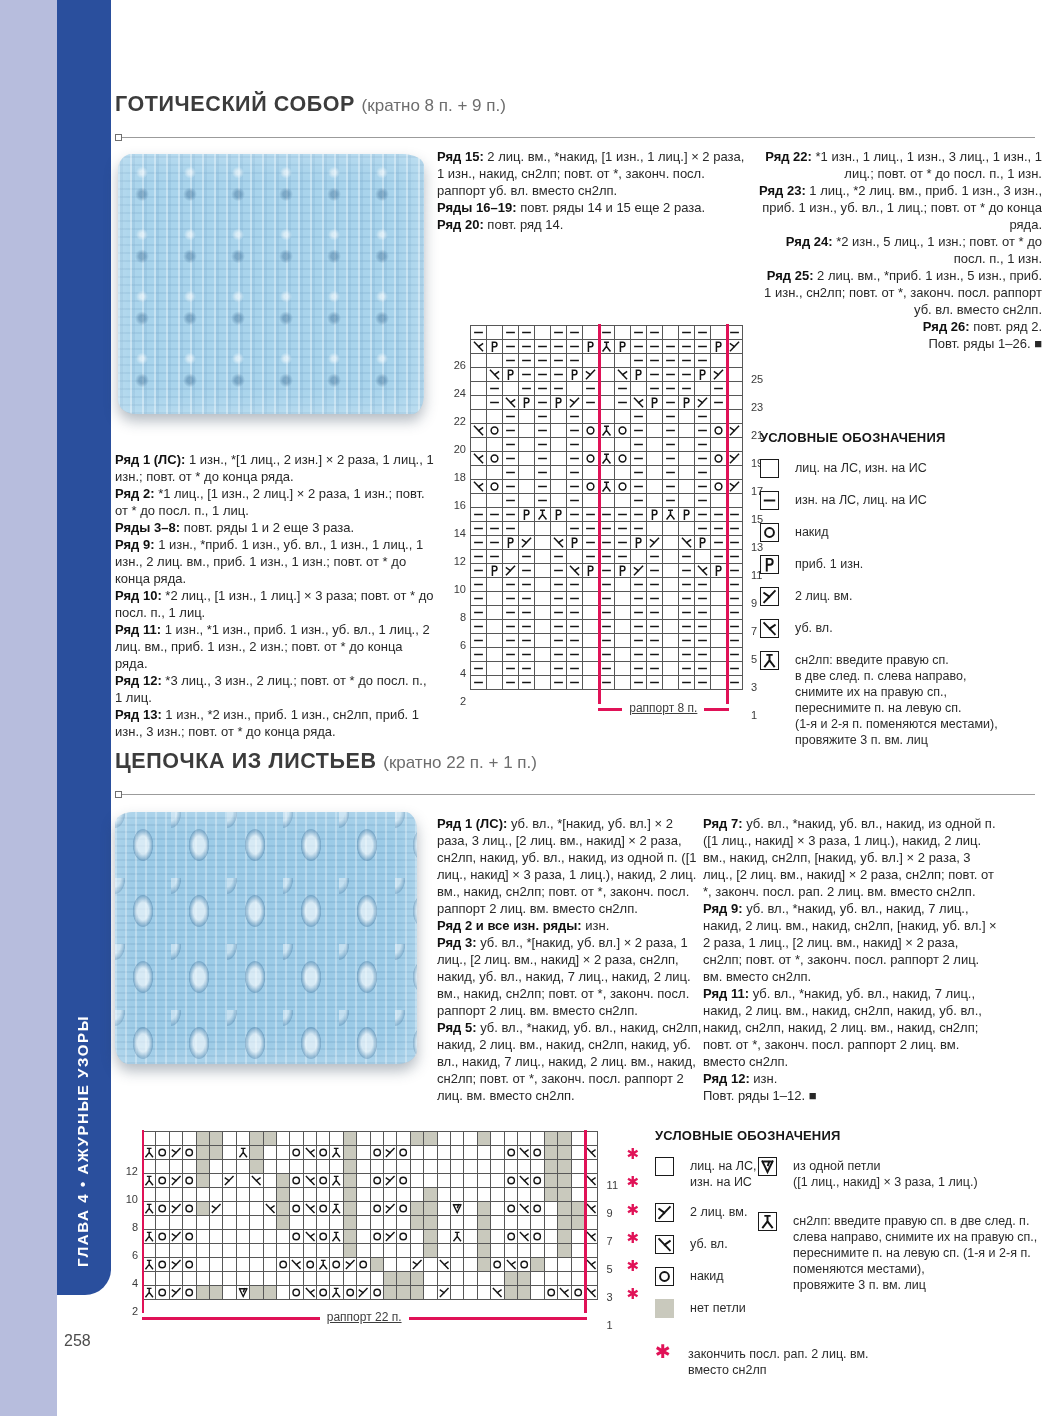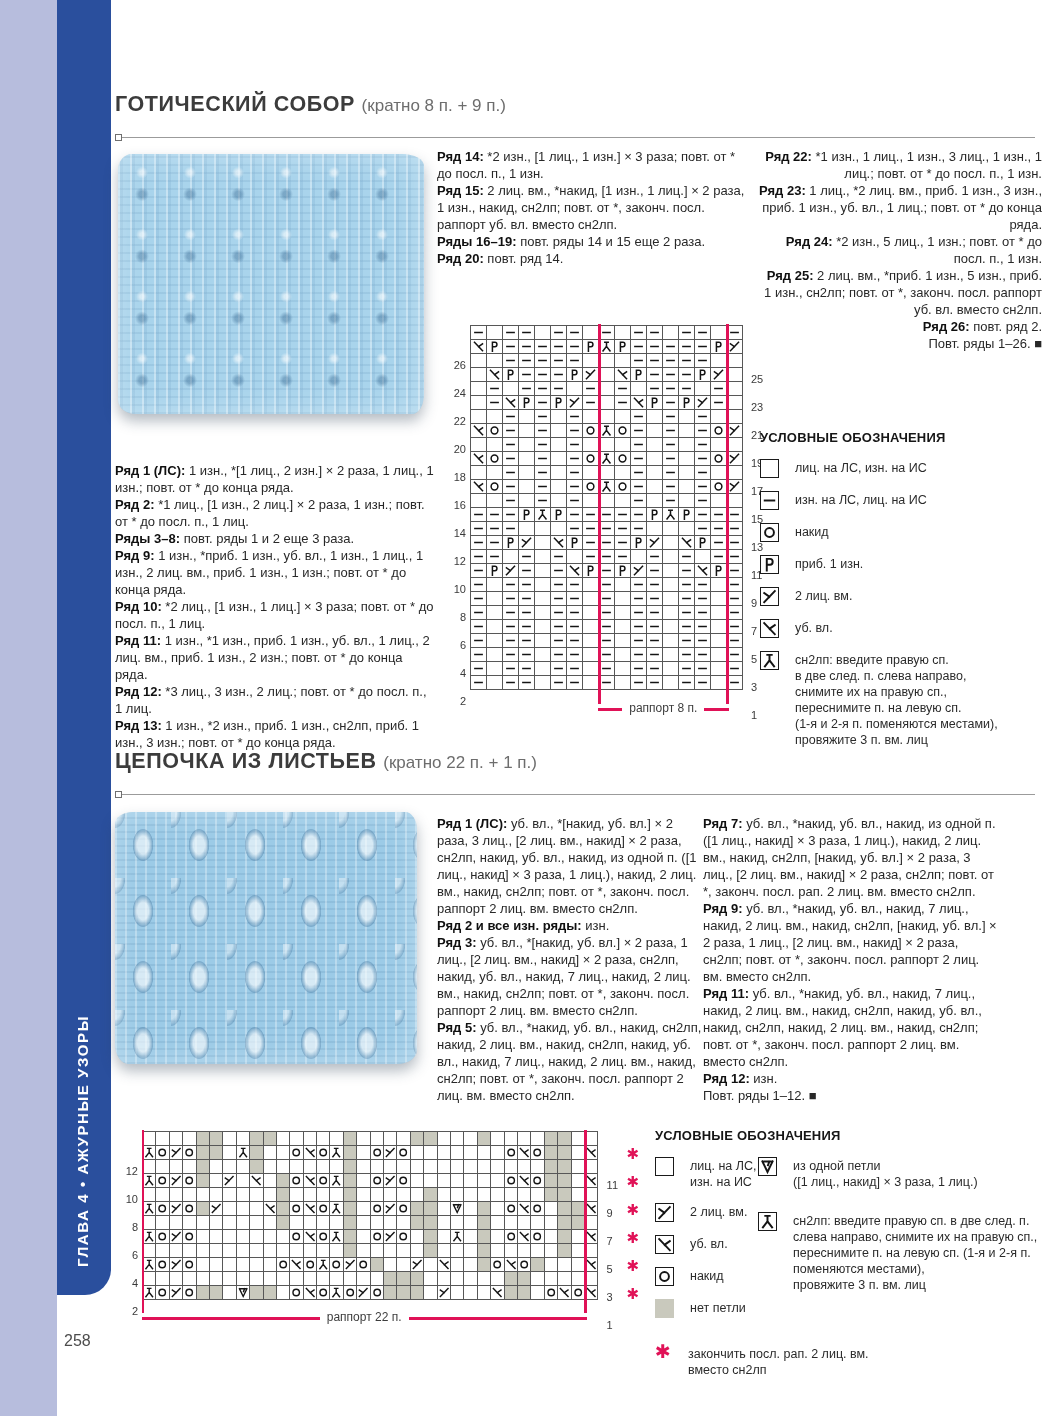--- a/index.html
+++ b/index.html
@@ -44,21 +44,21 @@
   
   .chart{position:absolute;}
   .grid{display:grid;gap:1px;background:#575757;border:1.5px solid #575757;width:max-content;}
   .cell{background:#fff;position:relative;}
   .cell.gray{background:#c9c9bd;}
   .cell svg{position:absolute;inset:0;width:100%;height:100%;}
   .cell svg *, .symbox svg *{stroke:#141414;stroke-width:1.15;fill:none;stroke-linecap:square;}
   .redline{position:absolute;width:2.6px;background:#e01257;top:-1px;}
   .bracket{position:absolute;display:flex;align-items:center;}
   .bracket .seg{flex:1;height:2.6px;background:#e01257;}
-  .bracket .blabel{font-size:12px;color:#3d3d3d;padding:0 7px;white-space:nowrap;transform:translateY(-1px);}
+  .bracket .blabel{font-size:12px;color:#3d3d3d;padding:0 7px;white-space:nowrap;transform:translateY(-1px);text-decoration:underline;}
   .rownum{position:absolute;font-size:11px;color:#3a3a3a;line-height:1;margin-top:32px;}
   .rownum.left{text-align:right;width:20px;}
   .redstar{position:absolute;color:#e01257;font-size:15px;font-weight:bold;line-height:1;}
   
   .legend{position:absolute;}
   .legend-title{font-weight:bold;font-size:13px;color:#161616;letter-spacing:.2px;margin-bottom:14px;}
   .litem{display:flex;align-items:flex-start;margin-bottom:13px;}
   .symbox{width:17px;height:17px;border:1.6px solid #1a1a1a;background:#fff;flex:0 0 auto;position:relative;}
   .symbox.gray{background:#c9c9bd;border-color:#c9c9bd;}
   .symbox svg{position:absolute;inset:0;width:100%;height:100%;}
@@ -78,32 +78,31 @@
   </div>
   <div class="page-number">258</div>
 
   <h1 class="sec-title" style="top:92px;">
     <span>ГОТИЧЕСКИЙ СОБОР</span>
     <span class="sub">(кратно 8 п. + 9 п.)</span>
   </h1>
   <div class="rule" style="top:137px;"></div>
   <div class="swatch swatch1"></div>
 
-  <div class="textcol" id="s1c1" style="left:115px;top:462px;width:322px;">
+  <div class="textcol" id="s1c1" style="left:115px;top:451px;width:322px;">
       <p><b>Ряд 1 (ЛС): </b>1 изн., *[1 лиц., 2 изн.] × 2 раза, 1 лиц., 1 изн.; повт. от * до конца ряда.</p>
       <p><b>Ряд 2: </b>*1 лиц., [1 изн., 2 лиц.] × 2 раза, 1 изн.; повт. от * до посл. п., 1 лиц.</p>
       <p><b>Ряды 3–8: </b>повт. ряды 1 и 2 еще 3 раза.</p>
       <p><b>Ряд 9: </b>1 изн., *приб. 1 изн., уб. вл., 1 изн., 1 лиц., 1 изн., 2 лиц. вм., приб. 1 изн., 1 изн.; повт. от * до конца ряда.</p>
       <p><b>Ряд 10: </b>*2 лиц., [1 изн., 1 лиц.] × 3 раза; повт. от * до посл. п., 1 лиц.</p>
       <p><b>Ряд 11: </b>1 изн., *1 изн., приб. 1 изн., уб. вл., 1 лиц., 2 лиц. вм., приб. 1 изн., 2 изн.; повт. от * до конца ряда.</p>
       <p><b>Ряд 12: </b>*3 лиц., 3 изн., 2 лиц.; повт. от * до посл. п., 1 лиц.</p>
       <p><b>Ряд 13: </b>1 изн., *2 изн., приб. 1 изн., сн2лп, приб. 1 изн., 3 изн.; повт. от * до конца ряда.</p>
     </div>
   <div class="textcol" id="s1c2" style="left:437px;top:148px;width:312px;">
-      <p><b>Ряд 14: </b>*2 изн., [1 лиц., 1 изн.] × 3 раза; повт. от * до посл. п., 1 изн.</p>
       <p><b>Ряд 15: </b>2 лиц. вм., *накид, [1 изн., 1 лиц.] × 2 раза, 1 изн., накид, сн2лп; повт. от *, законч. посл. раппорт уб. вл. вместо сн2лп.</p>
       <p><b>Ряды 16–19: </b>повт. ряды 14 и 15 еще 2 раза.</p>
       <p><b>Ряд 20: </b>повт. ряд 14.</p>
     </div>
   <div class="textcol" id="s1c3" style="left:758px;top:148px;width:284px;text-align:right;">
       <p><b>Ряд 22: </b>*1 изн., 1 лиц., 1 изн., 3 лиц., 1 изн., 1 лиц.; повт. от * до посл. п., 1 изн.</p>
       <p><b>Ряд 23: </b>1 лиц., *2 лиц. вм., приб. 1 изн., 3 изн., приб. 1 изн., уб. вл., 1 лиц.; повт. от * до конца ряда.</p>
       <p><b>Ряд 24: </b>*2 изн., 5 лиц., 1 изн.; повт. от * до посл. п., 1 изн.</p>
       <p><b>Ряд 25: </b>2 лиц. вм., *приб. 1 изн., 5 изн., приб. 1 изн., сн2лп; повт. от *, законч. посл. раппорт уб. вл. вместо сн2лп.</p>
       <p><b>Ряд 26: </b>повт. ряд 2.</p>

